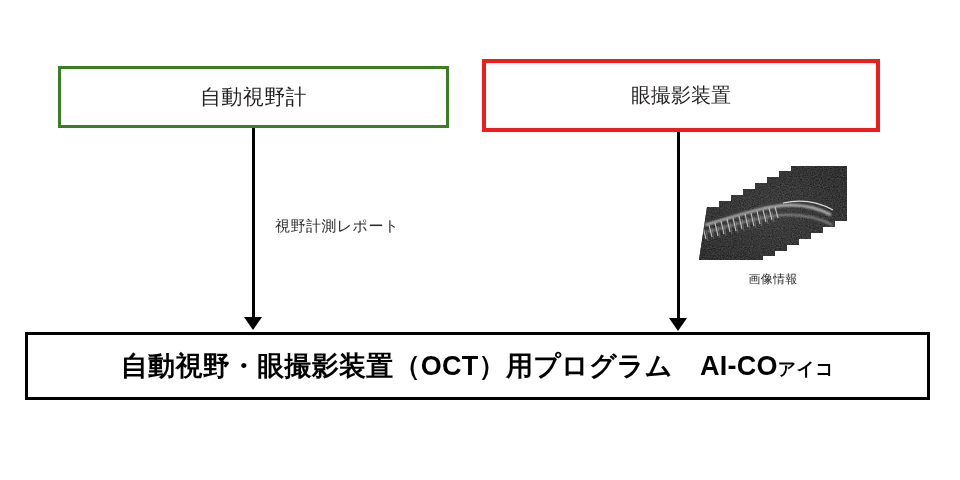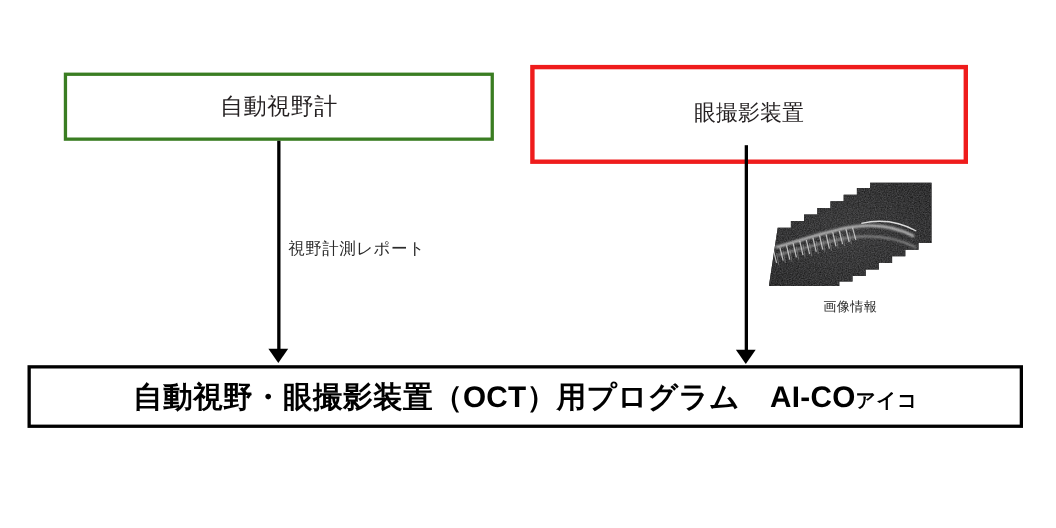--- a/index.html
+++ b/index.html
@@ -42,37 +42,37 @@
   #box-perimeter .node-label {
     font-size: 21px;
     letter-spacing: 0.02em;
     color: #231f20;
   }
 
   #box-oct {
     left: 482px;
     top: 59px;
     width: 398px;
-    height: 90px;
+    height: 73px;
     border: 4px solid #ef1c1c;
     flex-direction: column;
     justify-content: center;
     line-height: 1.26;
   }
   #box-oct .node-label {
     font-size: 20px;
     color: #231f20;
     white-space: nowrap;
   }
 
   #box-program {
     left: 25px;
     top: 332px;
     width: 905px;
-    height: 57px;
+    height: 68px;
     border: 3px solid #000000;
   }
   #program-text {
     font-size: 27px;
     font-weight: bold;
     color: #000000;
     white-space: nowrap;
     letter-spacing: 0.01em;
   }
   #program-text .ruby-small {
@@ -100,21 +100,21 @@
   }
 
   #conn-left-line  { left: 252px; top: 128px; height: 190px; }
   #conn-left-head  { left: 244px; top: 317px; }
   #conn-right-line { left: 677px; top: 132px; height: 187px; }
   #conn-right-head { left: 669px; top: 318px; }
 
   
   #label-report {
     position: absolute;
-    left: 262px;
+    left: 275px;
     top: 217px;
     font-size: 15px;
     color: #2b2b2b;
     white-space: nowrap;
     letter-spacing: 0.03em;
   }
 
   
   #oct-figure {
     position: absolute;

